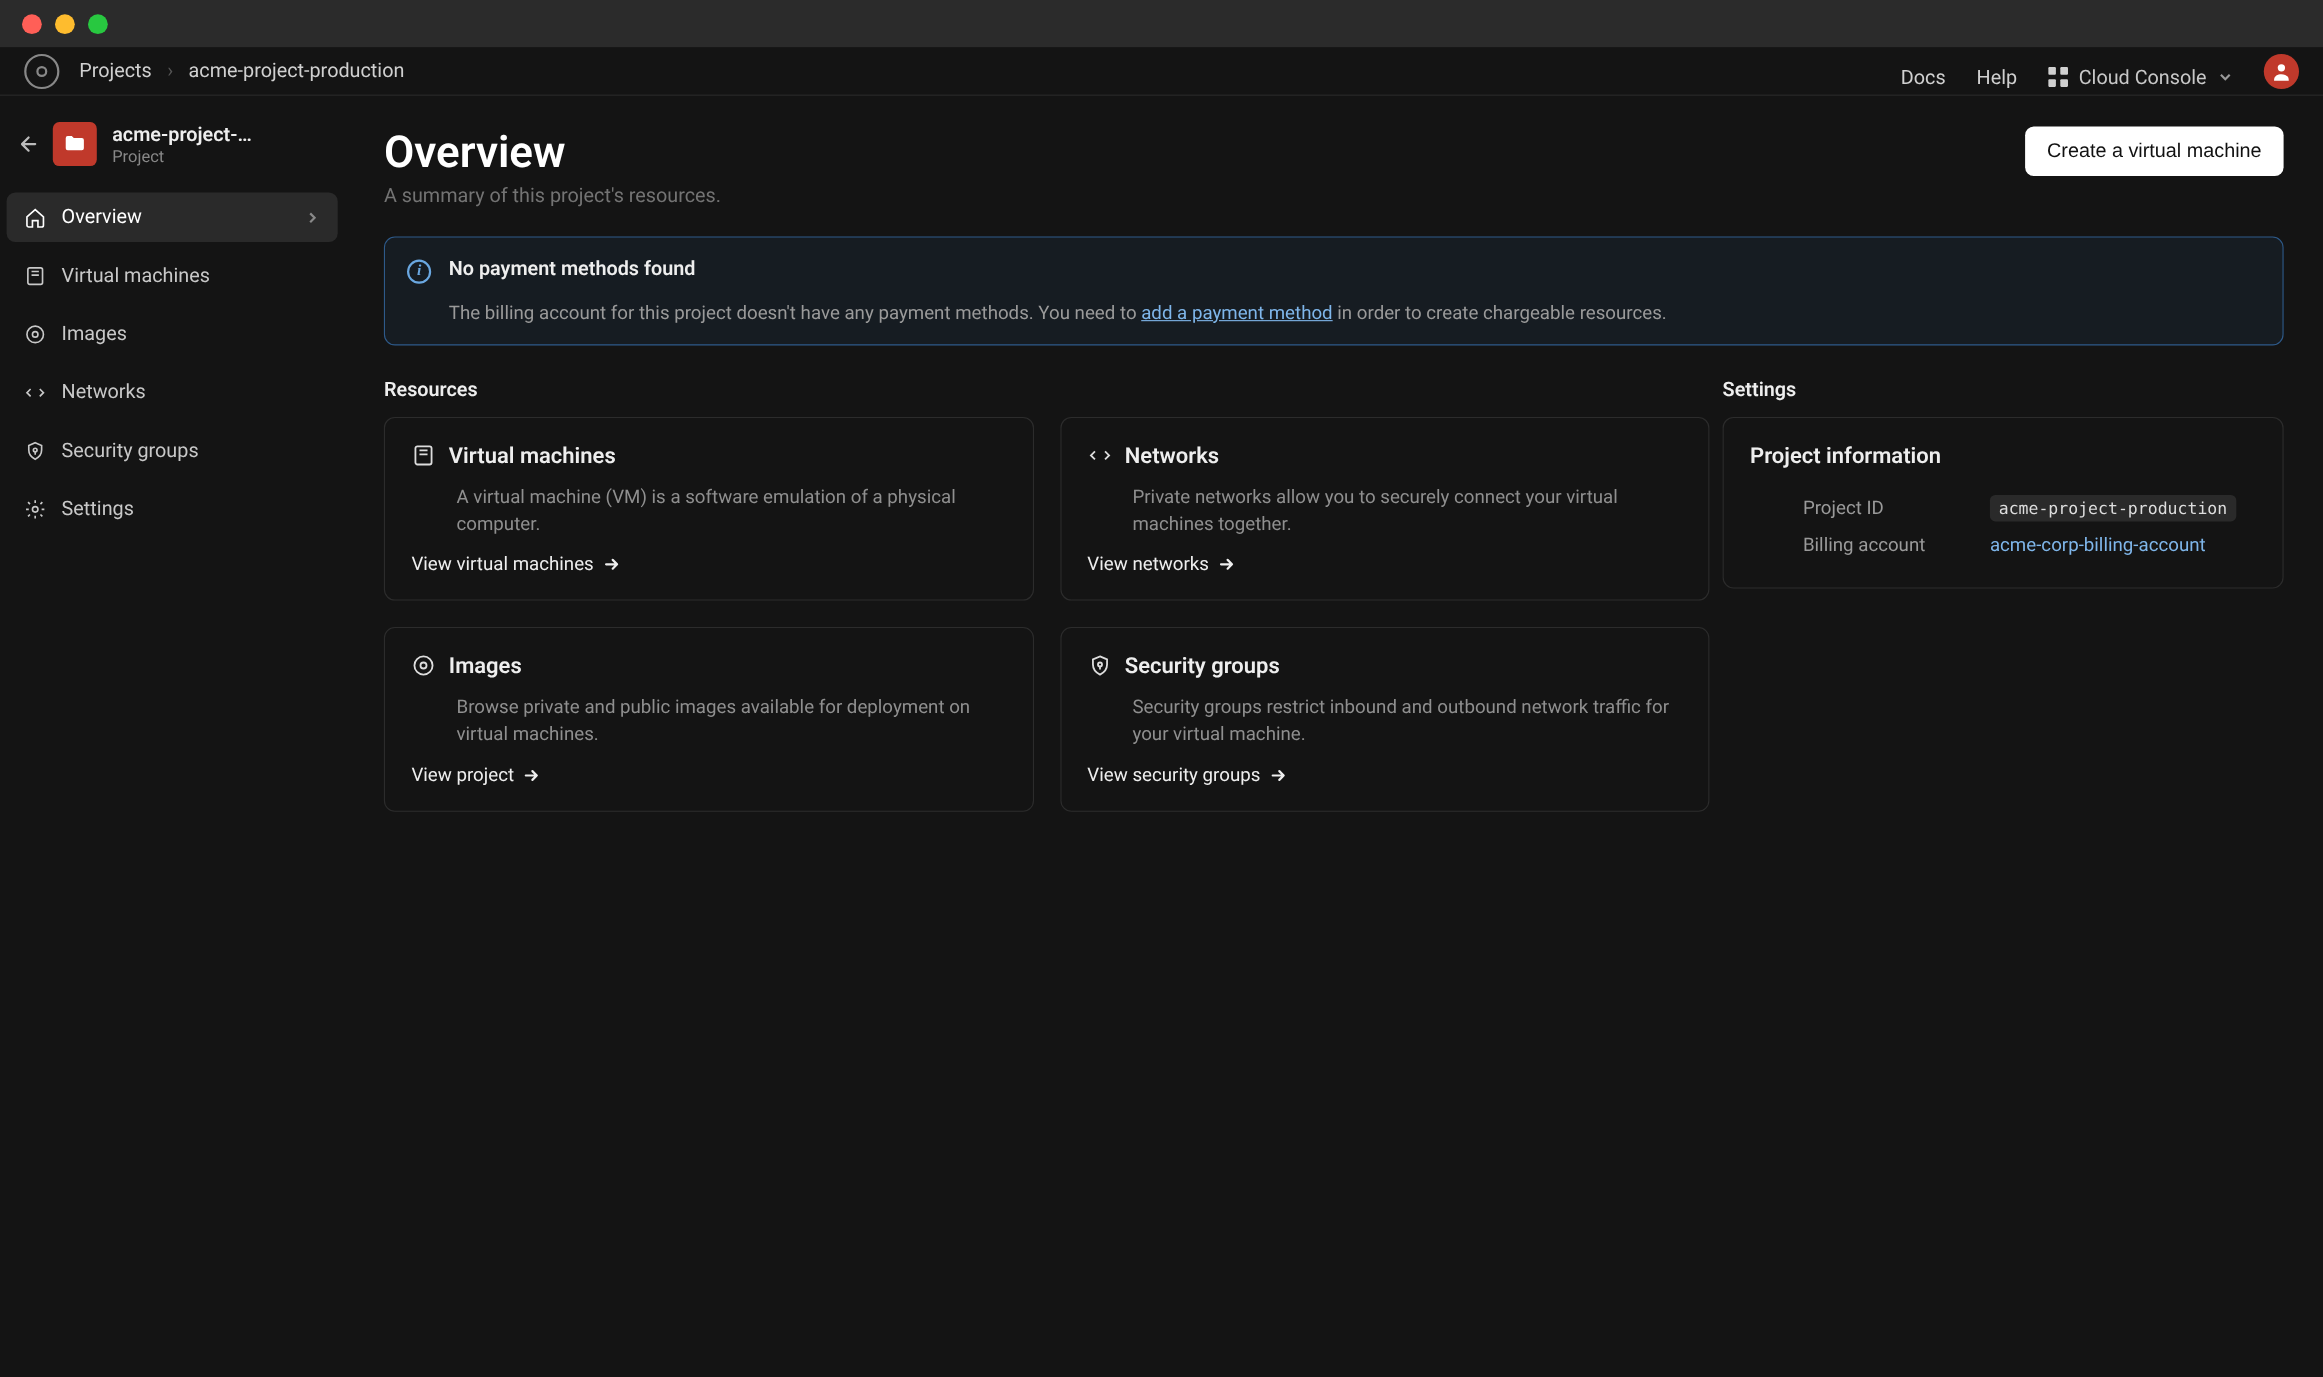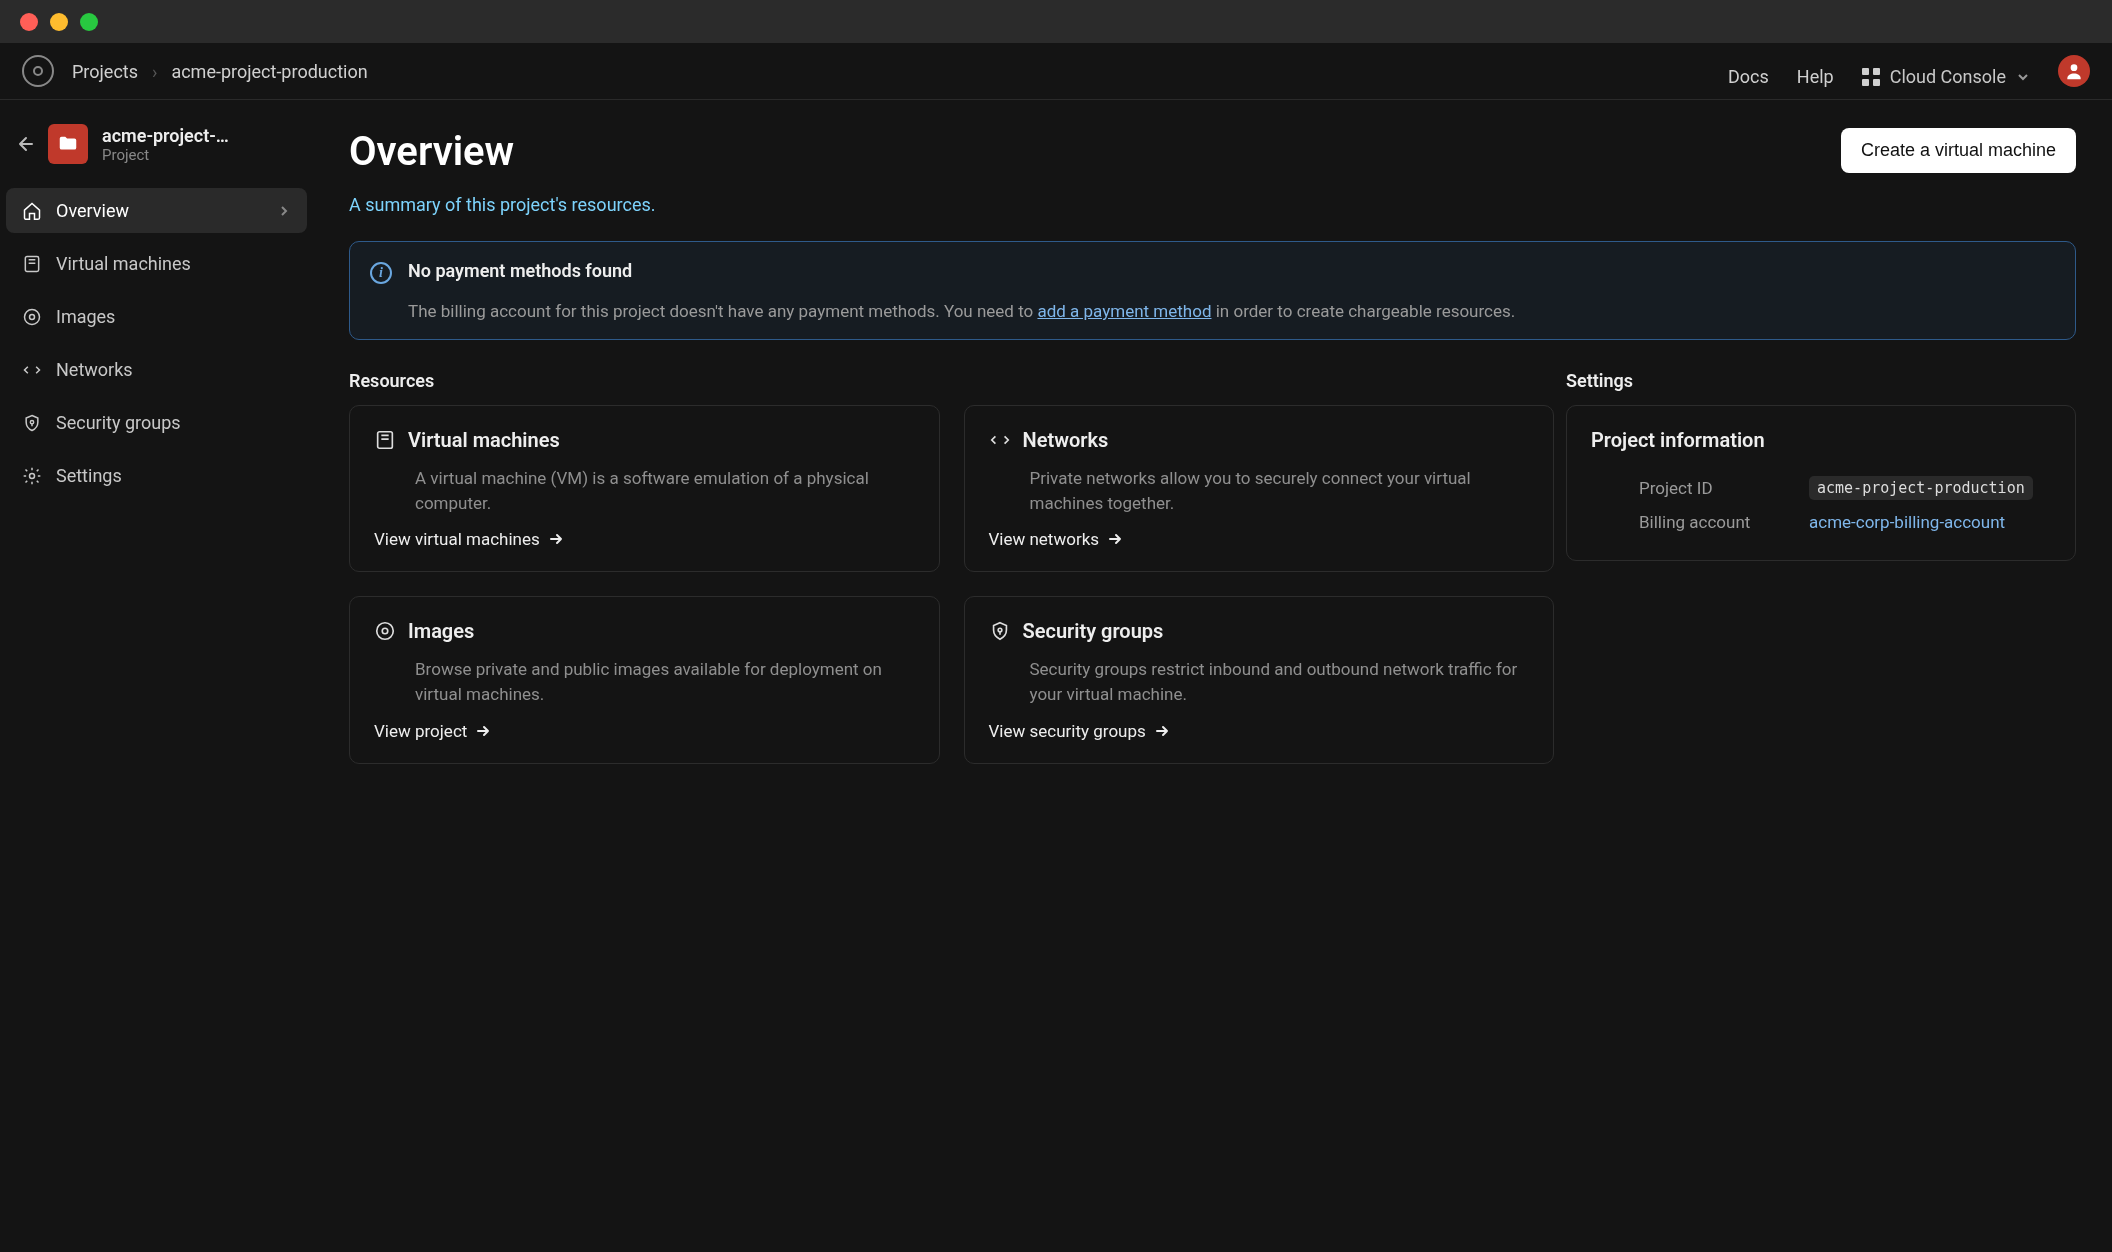--- a/index.html
+++ b/index.html
@@ -8,21 +8,21 @@
   
   .window-chrome { height: 43px; background: #2b2b2b; display: flex; align-items: center; padding-left: 20px; gap: 12px; }
   .traffic-light { width: 18px; height: 18px; border-radius: 50%; }
   .tl-red { background: #ff5f57; }
   .tl-yellow { background: #febc2e; }
   .tl-green { background: #28c840; }
 
   .app { display: flex; flex-direction: column; height: calc(1252px - 43px); background: #141414; }
 
   
-  .topbar { height: 57px; display: flex; align-items: center; padding: 16px 22px; border-bottom: 1px solid #2a2a2a; }
+  .topbar { height: 44px; display: flex; align-items: center; padding: 16px 22px; border-bottom: 1px solid #2a2a2a; }
   .logo-circle { width: 32px; height: 32px; border: 2px solid #888; border-radius: 50%; display: flex; align-items: center; justify-content: center; margin-right: 18px; }
   .logo-inner { width: 10px; height: 10px; border: 2px solid #888; border-radius: 50%; }
   .crumbs { display: flex; align-items: center; gap: 14px; font-size: 18px; }
   .crumbs a { color: #d0d0d0; text-decoration: none; }
   .crumb-sep { color: #555; }
   .topbar-right { margin-left: auto; display: flex; align-items: flex-end; gap: 28px; font-size: 18px; }
   .topbar-right a { color: #d0d0d0; text-decoration: none; }
   .console-switch { display: flex; align-items: center; gap: 10px; cursor: pointer; }
   .grid-icon { width: 18px; height: 18px; }
   .grid-icon rect { fill: #d0d0d0; }
@@ -46,21 +46,21 @@
   .nav-item { display: flex; align-items: center; gap: 14px; padding: 12px 16px; border-radius: 8px; font-size: 18px; color: #c8c8c8; cursor: pointer; }
   .nav-item.active { background: #2a2a2a; color: #fff; }
   .nav-item svg.nav-icon { width: 20px; height: 20px; stroke: currentColor; fill: none; stroke-width: 1.8; }
   .nav-item .nav-chev { margin-left: auto; width: 14px; height: 14px; }
   .nav-item .nav-chev path { stroke: #888; stroke-width: 2; fill: none; }
 
   
   .content { flex: 1; padding: 28px 36px; overflow: auto; }
   .page-head { display: flex; align-items: flex-start; }
   .page-title { font-size: 40px; font-weight: 600; color: #fff; }
-  .page-sub { font-size: 18px; color: #7dd3fc; margin-top: 19px; }
+  .page-sub { font-size: 18px; color: #737373; margin-top: 6px; }
   .create-btn { margin-left: auto; background: #fff; color: #111; font-size: 18px; font-weight: 500; padding: 12px 20px; border-radius: 8px; border: none; cursor: pointer; }
 
   
   .alert { margin-top: 26px; border: 1px solid #2e5a8a; background: rgba(40,90,140,0.12); border-radius: 10px; padding: 18px 20px; display: flex; gap: 16px; }
   .alert-icon { width: 22px; height: 22px; border: 2px solid #6aa7e0; border-radius: 50%; color: #6aa7e0; display: flex; align-items: center; justify-content: center; font-weight: 700; font-size: 14px; flex-shrink: 0; margin-top: 2px; font-family: Georgia, serif; font-style: italic; }
   .alert-title { font-size: 18px; font-weight: 600; color: #eee; }
   .alert-body { font-size: 17px; color: #9a9a9a; margin-top: 20px; }
   .alert-body a { color: #7fb6ea; text-decoration: underline; }
 
   

